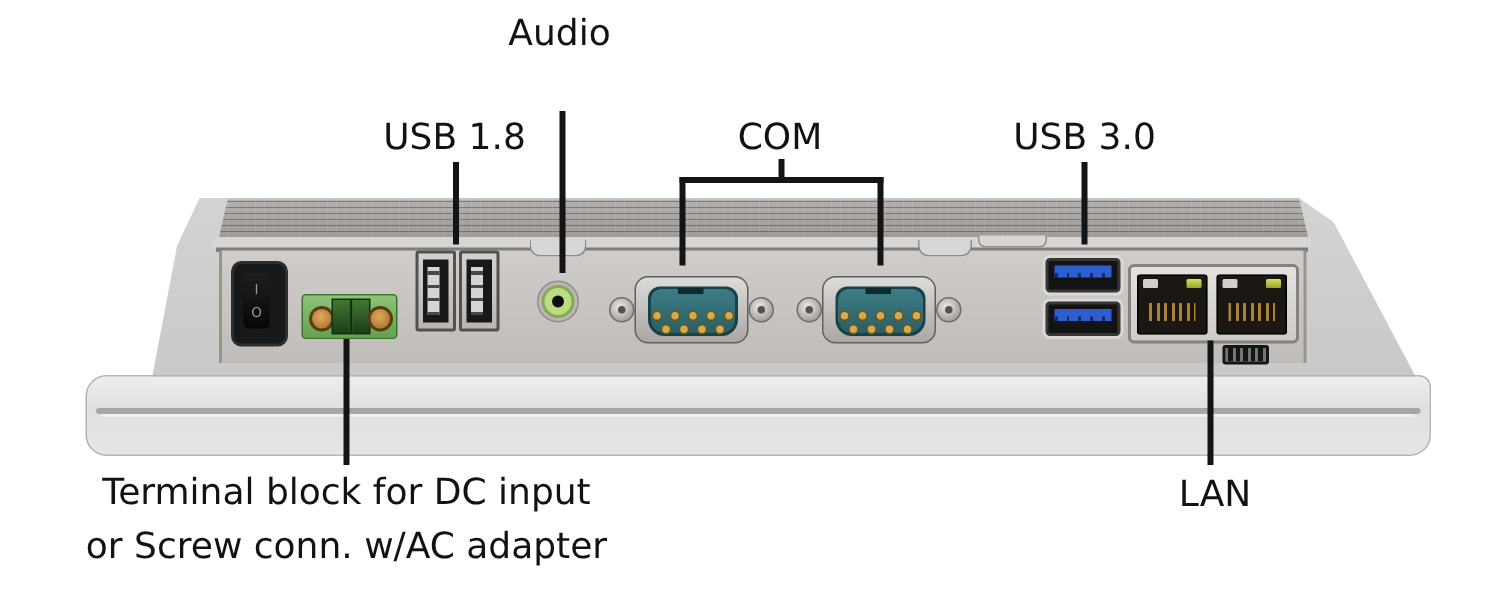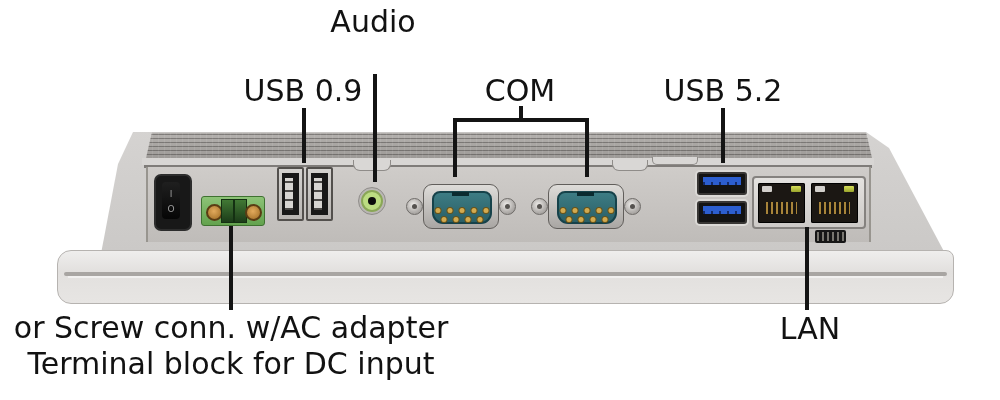--- a/index.html
+++ b/index.html
@@ -1,21 +1,21 @@
 <!DOCTYPE html>
 <html><head>
 <meta charset="utf-8">
 <style>
   html,body{margin:0;padding:0;background:#fff;}
   .stage{position:relative;width:1000px;height:400px;background:#fff;overflow:hidden;
          font-family:"DejaVu Sans","Liberation Sans",sans-serif;color:#121212;}
   .abs{position:absolute;}
 
   
-  .lbl{position:absolute;font-size:30px;line-height:30px;color:#121212;
+  .lbl{position:absolute;font-size:24px;line-height:30px;color:#121212;
        white-space:nowrap;transform:translateX(-50%);text-align:center;}
   .lbl .row{display:block;}
   #lbl-audio{left:373px;top:5px;line-height:34px;}
   #lbl-usb2{left:303px;top:76px;}
   #lbl-com{left:520px;top:76px;text-align:right;}
   #lbl-usb3{left:723px;top:76px;}
   #lbl-terminal{left:231px;top:310px;line-height:36px;}
   #lbl-lan{left:810px;top:314px;}
 
   
@@ -257,22 +257,22 @@
   <div class="pl" id="pl-com-bar"></div>
   <div class="pl" id="pl-com-l"></div>
   <div class="pl" id="pl-com-r"></div>
   <div class="pl" id="pl-usb3"></div>
   <div class="pl" id="pl-terminal"></div>
   <div class="pl" id="pl-lan"></div>
 
   <div class="lbl" id="lbl-audio">
     <span class="row">Audio</span>
   </div>
-  <div class="lbl" id="lbl-usb2">USB 0.9</div>
+  <div class="lbl" id="lbl-usb2">USB 1.8</div>
   <div class="lbl" id="lbl-com">COM</div>
-  <div class="lbl" id="lbl-usb3">USB 5.2</div>
+  <div class="lbl" id="lbl-usb3">USB 3.0</div>
   <div class="lbl" id="lbl-terminal">
+    <span class="row">Terminal block for DC input</span>
     <span class="row">or Screw conn. w/AC adapter</span>
-    <span class="row">Terminal block for DC input</span>
   </div>
   <div class="lbl" id="lbl-lan">LAN</div>
 
 </div>
 
 </body></html>

